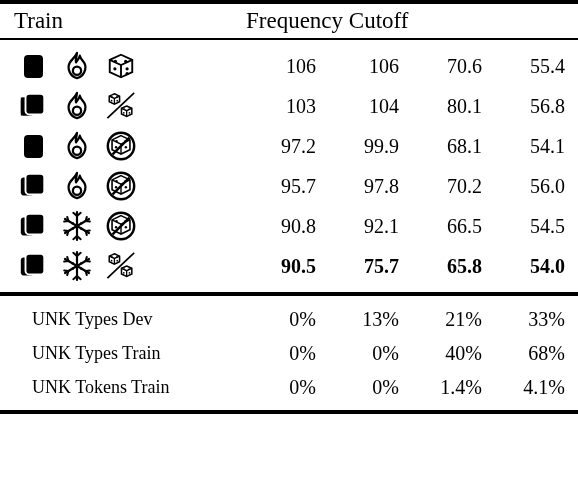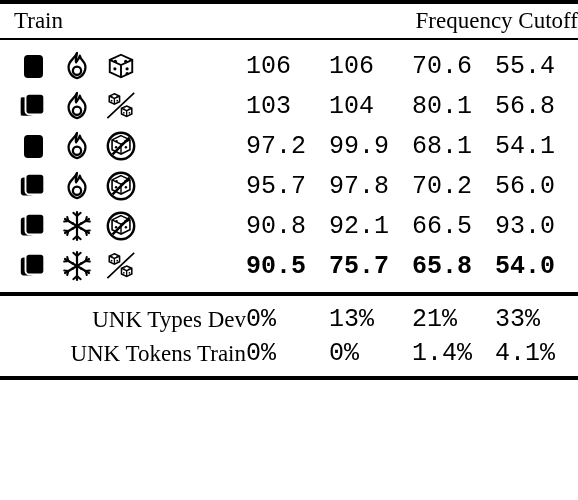--- a/index.html
+++ b/index.html
@@ -49,44 +49,44 @@
   .hdr-cell {
     font-weight: normal;
     font-size: 23px;
     text-align: left;
     padding-left: 14px;
     line-height: 1.0;
   }
   .hdr-span {
     font-weight: normal;
     font-size: 23px;
-    text-align: right;
+    text-align: left;
     line-height: 1.0;
   }
   .hdr-num {
     font-weight: normal;
     font-size: 23px;
     text-align: right;
     padding-right: 13px;
     line-height: 1.0;
   }
 
   .num {
+    text-align: right;
     padding-right: 13px;
-    font-size: 25px;
+    font-size: 20px;
     line-height: 1.0;
     white-space: nowrap;
-    font-family: Liberation Mono, monospace;
   }
   .num.bold { font-weight: bold; }
 
   .rowlabel-text {
-    text-align: right;
-    padding-left: 12px;
-    font-size: 23px;
+    text-align: left;
+    padding-left: 32px;
+    font-size: 18px;
     line-height: 1.0;
     white-space: nowrap;
   }
 
   tr.data-row td { height: 40px; }
   tr.unk-row  td { height: 34px; }
 
   
   .icon-cell {
     padding-left: 16px;
@@ -338,21 +338,21 @@
                 <circle cx="11.8" cy="18.3" r="1.3" fill="#000"></circle>
                 <circle cx="22.2" cy="18.3" r="1.3" fill="#000"></circle>
                 <line x1="8" y1="26" x2="26" y2="8" stroke="#000" stroke-width="2.6"></line>
               </svg>
             </span>
           </span>
         </td>
         <td class="num">90.8</td>
         <td class="num">92.1</td>
         <td class="num">66.5</td>
-        <td class="num">93.0</td>
+        <td class="num">54.5</td>
       </tr>
 
       <tr class="data-row">
         <td class="icon-cell">
           <span class="icon-group">
             <span class="icon-box">
               <svg width="30" height="30" viewBox="0 0 32 32" aria-hidden="true">
                 <rect x="3" y="7" width="14" height="19" rx="3" ry="3" fill="#000"></rect>
                 <rect x="8" y="3" width="20" height="22" rx="4" ry="4" fill="#000" stroke="#fff" stroke-width="2"></rect>
               </svg>
@@ -426,20 +426,27 @@
       </tr>
 
       <tr class="unk-row">
         <td class="rowlabel-text">UNK Types Dev</td>
         <td class="num">0%</td>
         <td class="num">13%</td>
         <td class="num">21%</td>
         <td class="num">33%</td>
       </tr>
       <tr class="unk-row">
+        <td class="rowlabel-text">UNK Types Train</td>
+        <td class="num">0%</td>
+        <td class="num">0%</td>
+        <td class="num">40%</td>
+        <td class="num">68%</td>
+      </tr>
+      <tr class="unk-row">
         <td class="rowlabel-text">UNK Tokens Train</td>
         <td class="num">0%</td>
         <td class="num">0%</td>
         <td class="num">1.4%</td>
         <td class="num">4.1%</td>
       </tr>
 
       <tr class="spacer-sm">
         <td colspan="5"></td>
       </tr>

